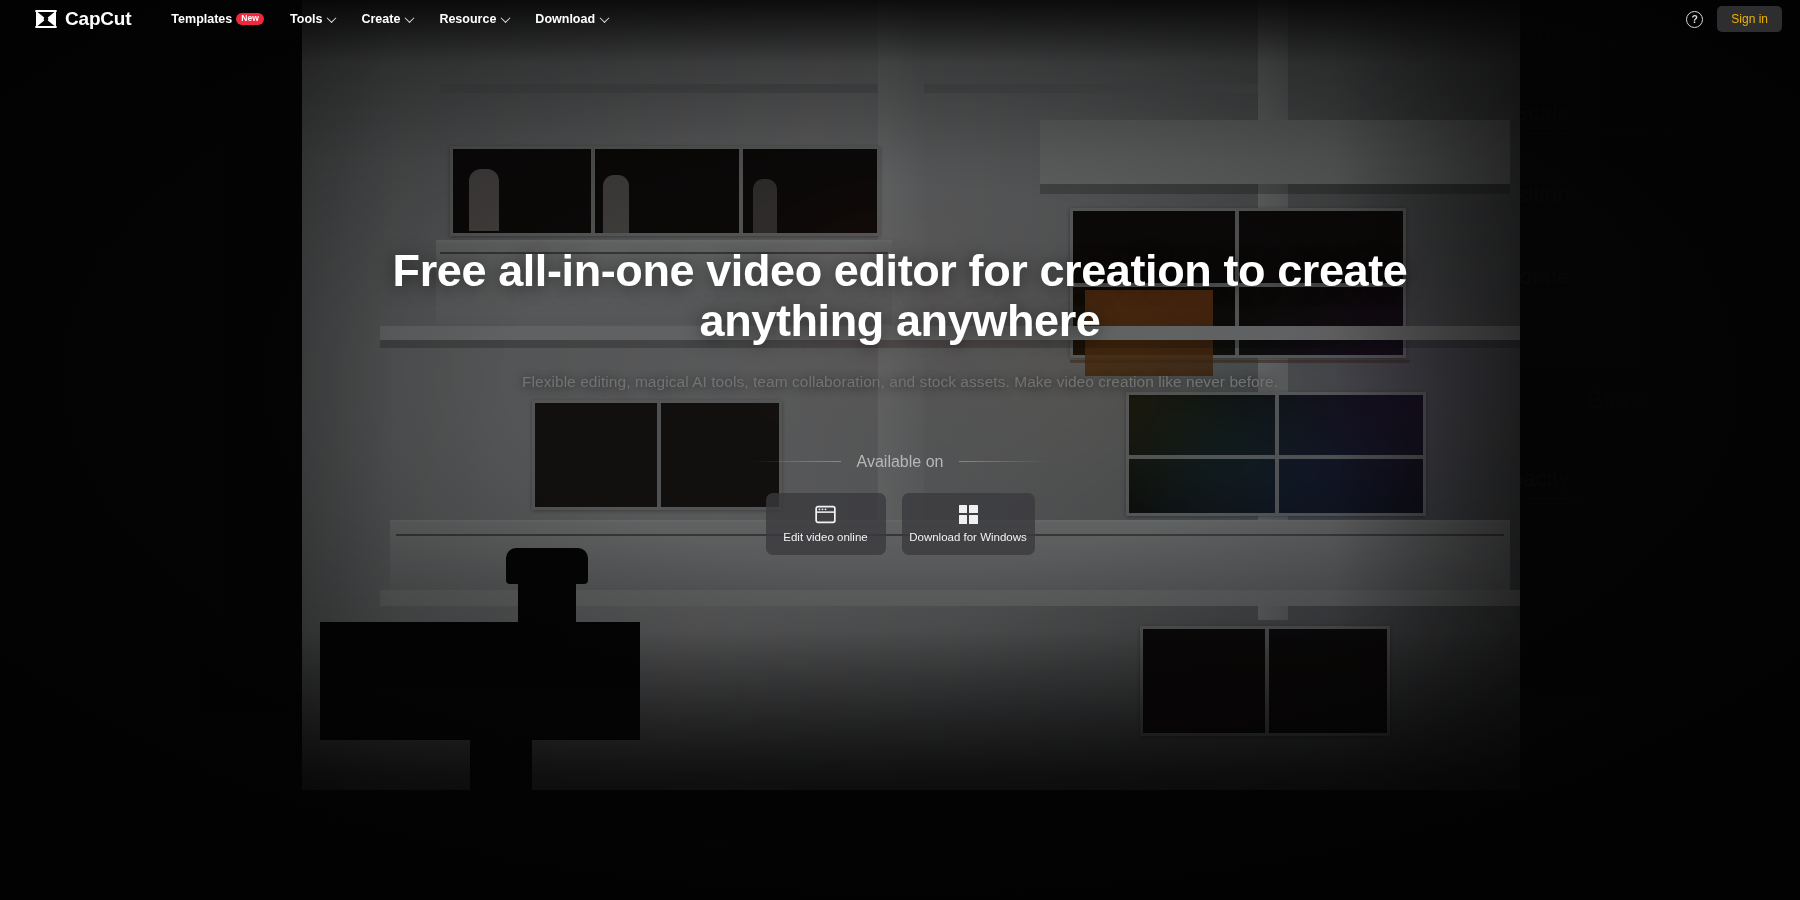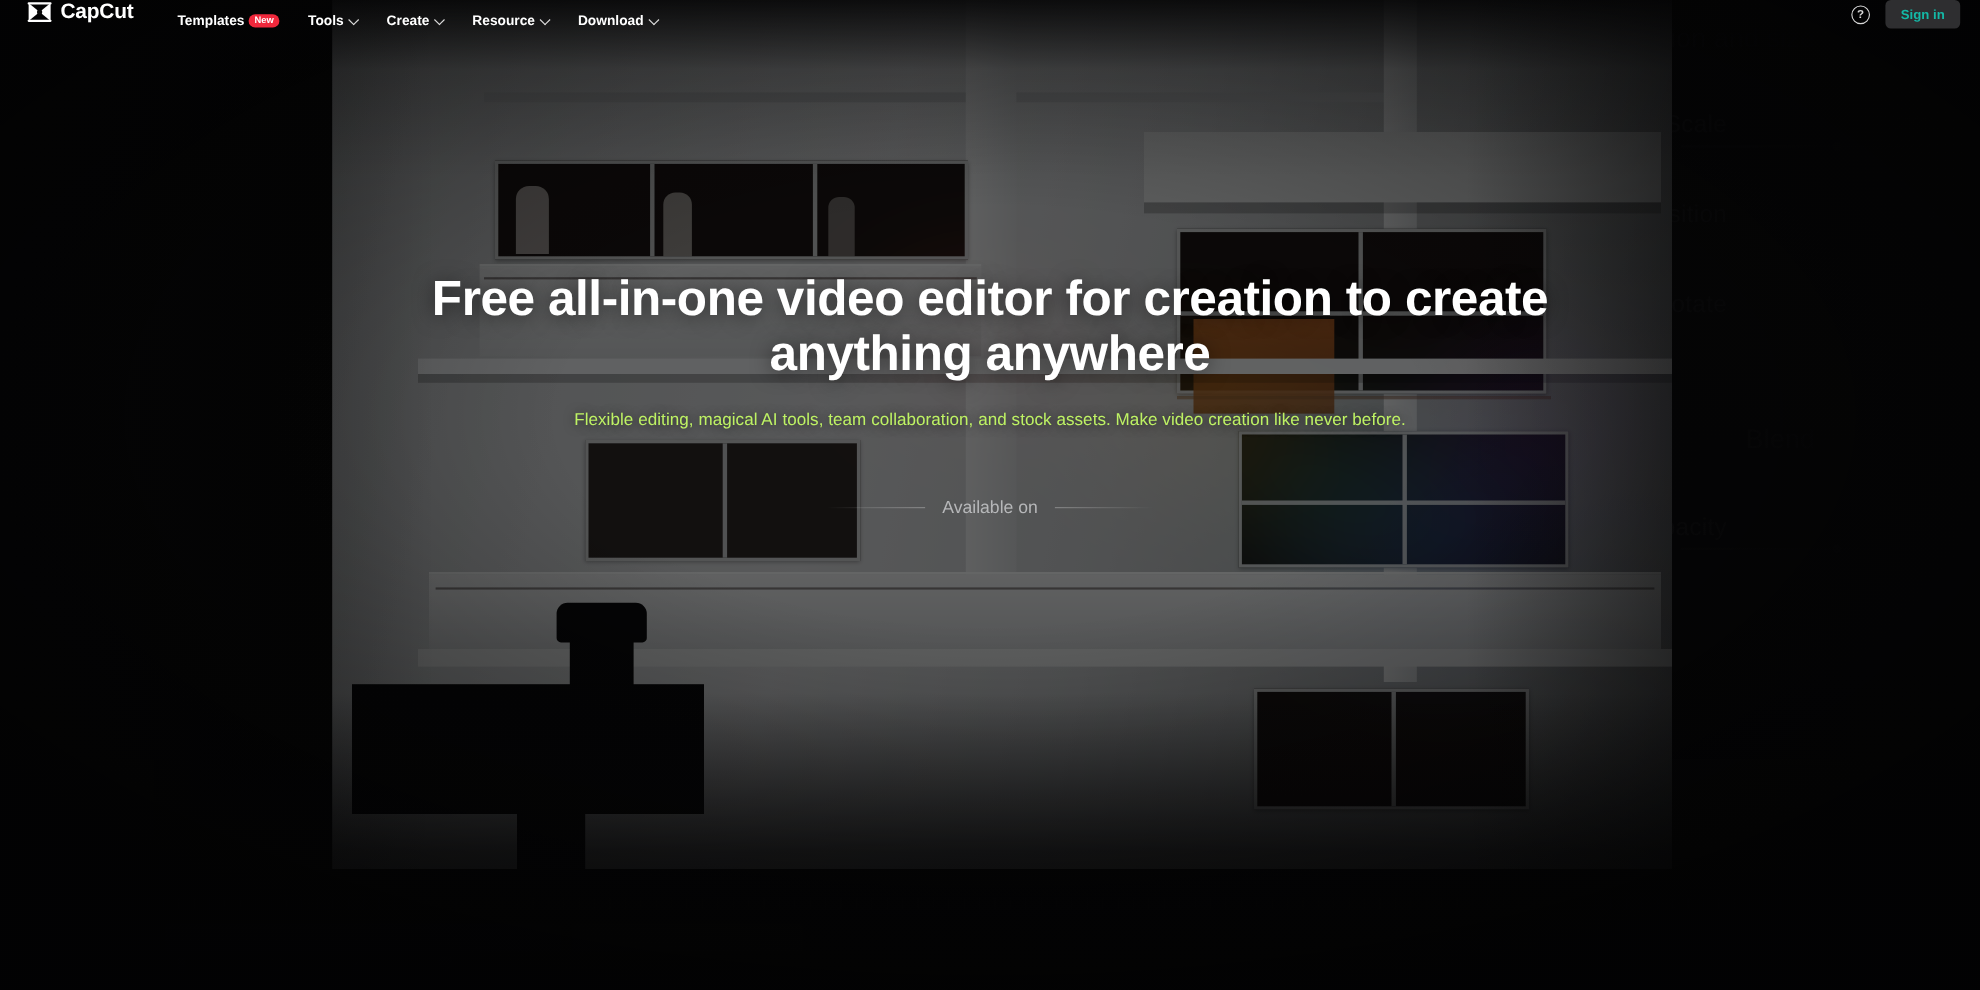--- a/index.html
+++ b/index.html
@@ -141,23 +141,23 @@
       linear-gradient(180deg, rgba(5,5,6,.85) 0%, rgba(5,5,6,.15) 7%, rgba(5,5,6,0) 18%,
                               rgba(5,5,6,0) 70%, rgba(5,5,6,.75) 86%, rgba(5,5,6,1) 100%);
   }
   .vignette{
     position:absolute; inset:0; pointer-events:none;
     background:radial-gradient(ellipse 62% 60% at 50% 42%, rgba(0,0,0,0) 35%, rgba(0,0,0,.55) 100%);
   }
 
   
   .header{
-    position:absolute; top:0; left:6px; right:0; height:38px;
-    display:flex; align-items:flex-start;
-    padding:0 18px;
+    position:absolute; top:0; left:16px; right:0; height:38px;
+    display:flex; align-items:center;
+    padding:17px 18px;
     z-index:40;
   }
   .logo{
     display:flex; align-items:center; gap:7px;
     cursor:pointer; margin-right:40px;
   }
   .logo-mark{ width:24px; height:20px; display:block; }
   .logo-text{
     color:#fff; font-size:19px; font-weight:700; letter-spacing:-.2px;
   }
@@ -184,42 +184,42 @@
     margin-left:auto; display:flex; align-items:center; gap:14px;
   }
   .help-icon{
     width:17px; height:17px; border-radius:50%;
     border:1.4px solid #d8d8d8; color:#d8d8d8;
     font-size:10.5px; font-weight:700;
     display:flex; align-items:center; justify-content:center;
     cursor:pointer; line-height:1;
   }
   .signin{
-    background:#2e2e30; color:#14b8a6;
-    font-size:12px; font-weight:700;
+    background:#2e2e30; color:#eab308;
+    font-size:12px; font-weight:400;
     padding:6px 14px; border-radius:5px;
     border:none; cursor:pointer;
   }
 
   
   .hero{
     position:absolute; left:0; right:0; top:0;
     z-index:30;
     display:flex; flex-direction:column; align-items:center;
     padding-top:246px;
   }
   .headline{
     width:1160px; text-align:center;
     color:#fff; font-size:45px; font-weight:700;
     line-height:1.12; letter-spacing:-.4px;
     text-shadow:0 2px 18px rgba(0,0,0,.55);
   }
   .subhead{
     margin-top:26px;
-    color:#bef264; font-size:15.5px; font-weight:400;
+    color:#737373; font-size:15.5px; font-weight:400;
     text-align:center; letter-spacing:.05px;
     text-shadow:0 1px 10px rgba(0,0,0,.6);
   }
   .cta{
     margin-top:36px;
     width:296px; height:38px;
     background:#00cfe1; color:#111214;
     font-size:14px; font-weight:700;
     border:none; border-radius:5px; cursor:pointer;
     display:flex; align-items:center; justify-content:center;
@@ -415,15 +415,39 @@
 
     <p class="subhead">Flexible editing, magical AI tools, team collaboration, and stock assets. Make video creation like never before.</p>
 
 
     <div class="avail">
       <span class="line"></span>
       <span class="txt">Available on</span>
       <span class="line r"></span>
     </div>
 
+    <div class="platforms">
+
+      <button class="plat">
+        <svg class="plat-ico" viewBox="0 0 22 19">
+          <rect x="1.2" y="1.2" width="19.6" height="16.6" rx="2" fill="none" stroke="#f2f2f3" stroke-width="1.8"></rect>
+          <line x1="1.2" y1="7" x2="20.8" y2="7" stroke="#f2f2f3" stroke-width="1.6"></line>
+          <circle cx="4.6" cy="4.1" r="1" fill="#f2f2f3"></circle>
+          <circle cx="7.8" cy="4.1" r="1" fill="#f2f2f3"></circle>
+          <circle cx="11" cy="4.1" r="1" fill="#f2f2f3"></circle>
+        </svg>
+        <span class="plat-label">Edit video online</span>
+      </button>
+
+      <button class="plat wide">
+        <span class="win-logo">
+          <i></i>
+            <i></i>
+            <i></i>
+            <i></i>
+        </span>
+        <span class="plat-label">Download for Windows</span>
+      </button>
+
+    </div>
   </div>
 
 </div>
 
 </body></html>

